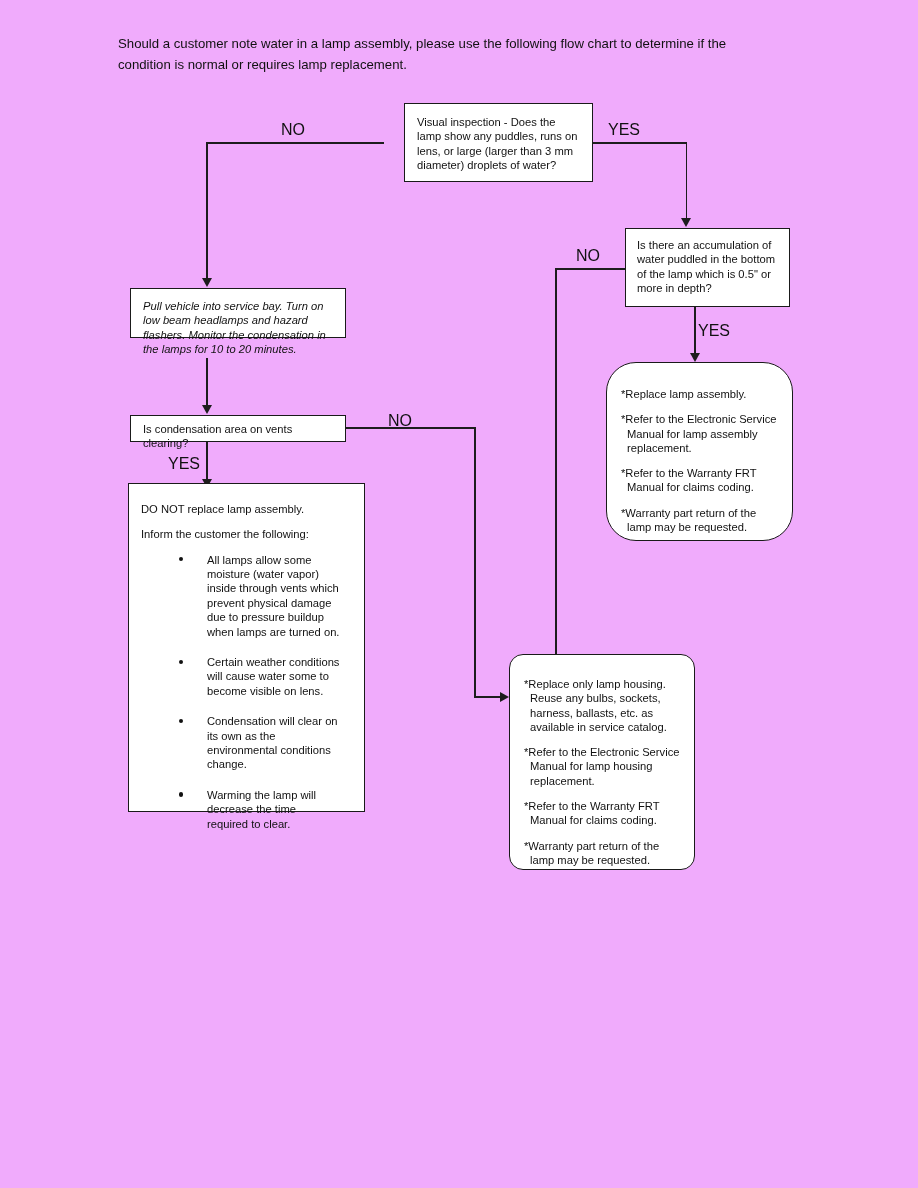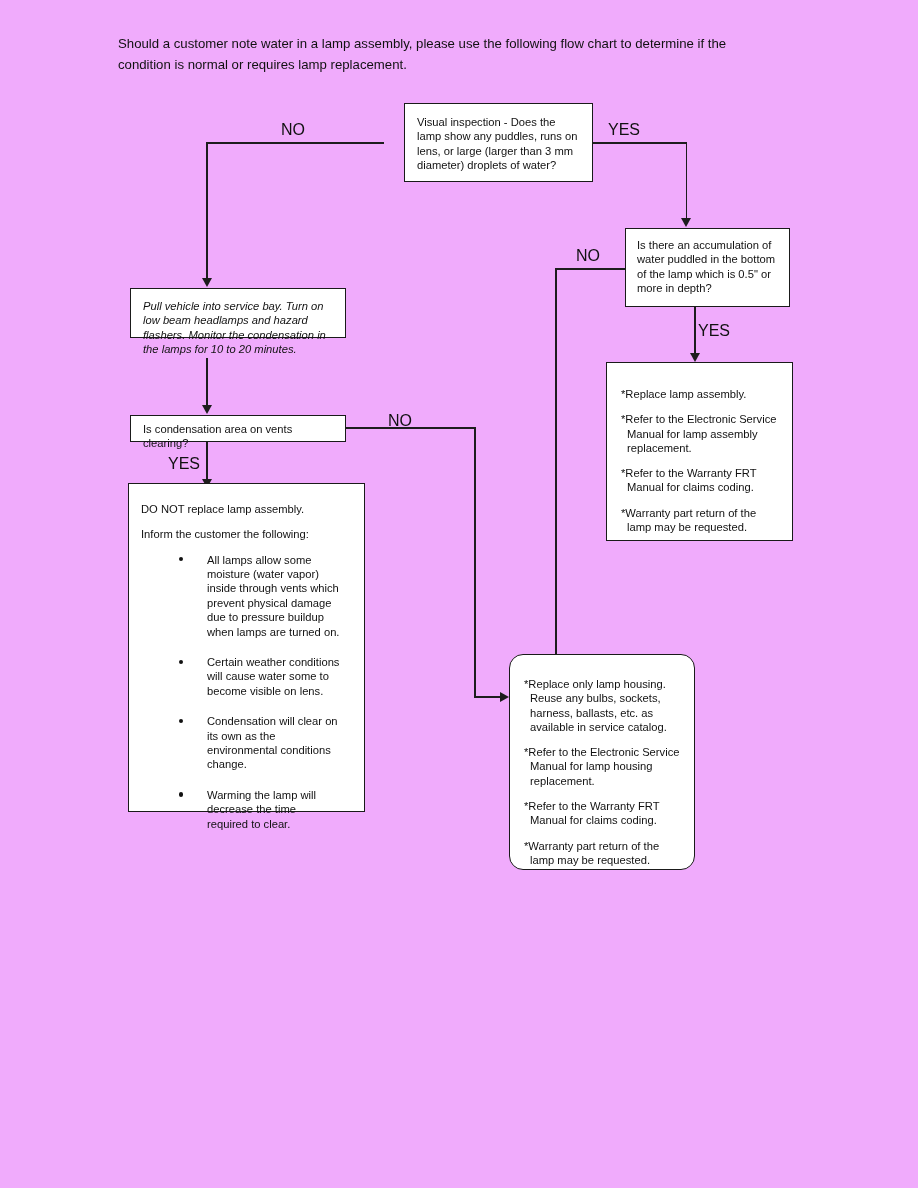--- a/index.html
+++ b/index.html
@@ -157,21 +157,21 @@
     <p class="para">DO NOT replace lamp assembly.</p>
     <p class="para">Inform the customer the following:</p>
     <ul class="bullets">
       <li><span class="dot"></span><span>All lamps allow some moisture (water vapor) inside through vents which prevent physical damage due to pressure buildup when lamps are turned on.</span></li>
       <li><span class="dot"></span><span>Certain weather conditions will cause water some to become visible on lens.</span></li>
       <li><span class="dot"></span><span>Condensation will clear on its own as the environmental conditions change.</span></li>
       <li><span class="dot"></span><span>Warming the lamp will decrease the time required to clear.</span></li>
     </ul>
   </div>
 
-  <div class="node" style="left:606px; top:362px; width:187px; height:179px; padding:24px 12px 12px 14px;">
+  <div class="node" style="left:606px; top:362px; width:187px; height:179px; padding:24px 12px 12px 14px;border-radius:30px;">
     <p class="para hang">*Replace lamp assembly.</p>
     <p class="para hang">*Refer to the Electronic Service Manual for lamp assembly replacement.</p>
     <p class="para hang">*Refer to the Warranty FRT Manual for claims coding.</p>
     <p class="para hang">*Warranty part return of the lamp may be requested.</p>
   </div>
 
   <div class="node" style="left:509px; top:654px; width:186px; height:216px; padding:22px 12px 12px 14px;border-radius:14px;">
     <p class="para hang">*Replace only lamp housing. Reuse any bulbs, sockets, harness, ballasts, etc. as available in service catalog.</p>
     <p class="para hang">*Refer to the Electronic Service Manual for lamp housing replacement.</p>
     <p class="para hang">*Refer to the Warranty FRT Manual for claims coding.</p>

